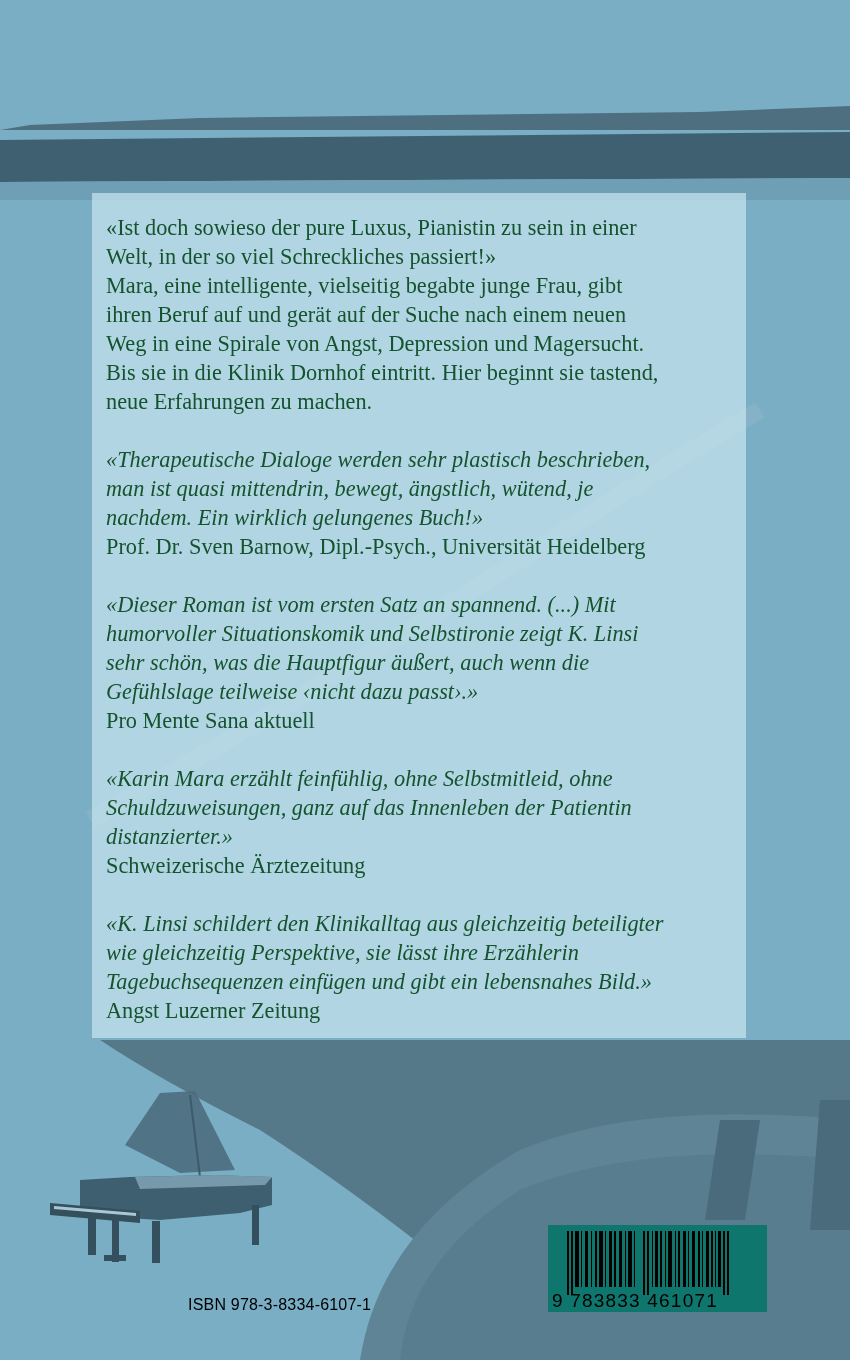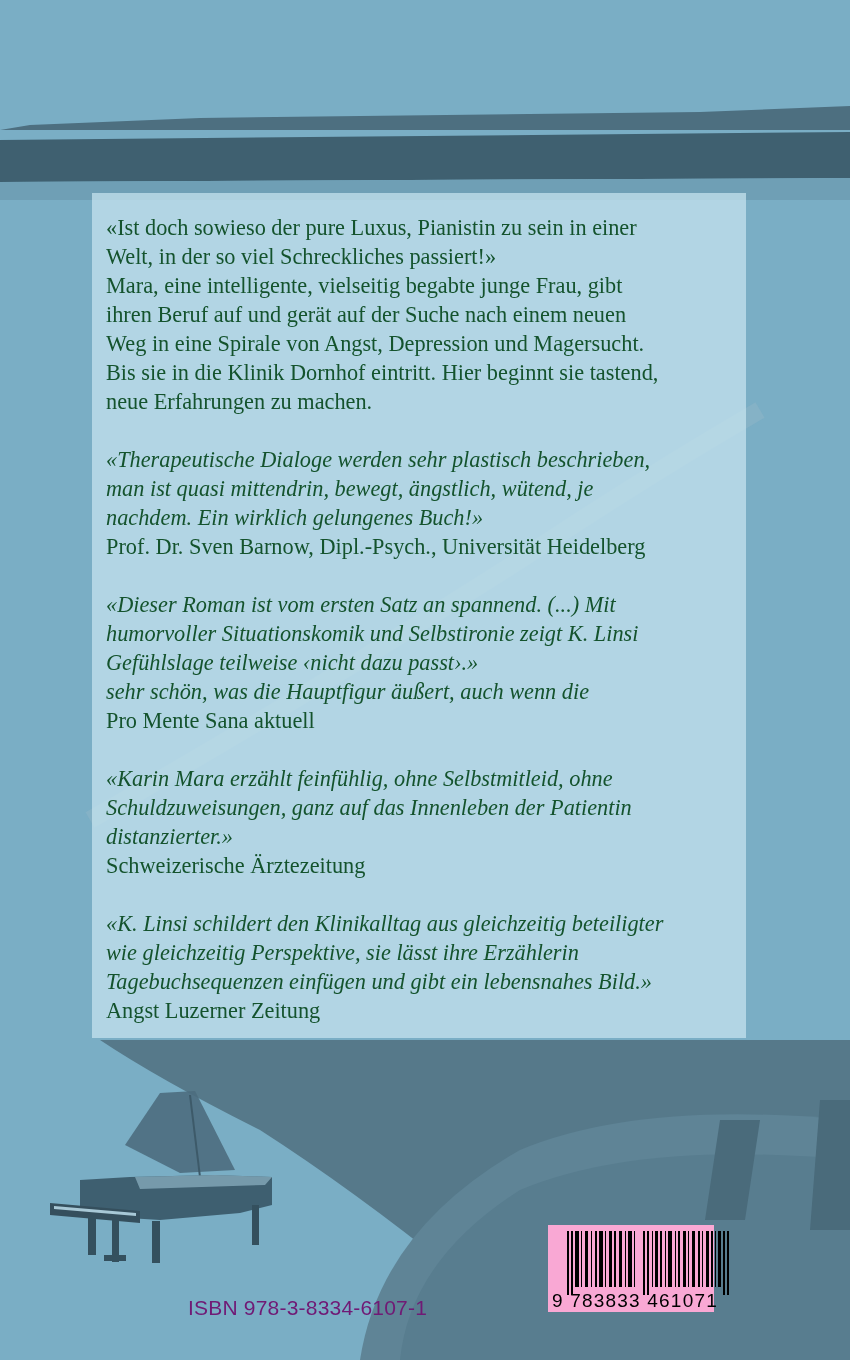--- a/index.html
+++ b/index.html
@@ -16,26 +16,26 @@
       box-sizing: border-box; padding: 20px 14px 0 14px;
       color: #14532d; font-size: 22.3px; line-height: 29px;
     }
     .para { margin: 0 0 29px 0; }
     .quote { font-style: italic; display: block; }
     .source { font-style: normal; display: block; }
     .intro-line { display: block; }
     .piano { position: absolute; left: 40px; top: 1085px; width: 240px; height: 180px; }
     .isbn {
       position: absolute; left: 188px; top: 1296px;
-      font-family: "Liberation Sans", sans-serif; font-size: 21px; color: #701a75;
+      font-family: "Liberation Sans", sans-serif; font-size: 16px; color: #000000;
       letter-spacing: 0.2px;
     }
     .barcode {
-      position: absolute; left: 548px; top: 1225px; width: 166px; height: 87px;
-      background: #f9a8d4; box-sizing: border-box;
+      position: absolute; left: 548px; top: 1225px; width: 219px; height: 87px;
+      background: #0f766e; box-sizing: border-box;
     }
     .barcode svg { position: absolute; left: 0; top: 0; }
     .barcode-digits {
       position: absolute; left: 4px; bottom: 1px; width: 190px;
       font-family: "Liberation Sans", sans-serif; font-size: 19px; color: #000;
       letter-spacing: 1.2px; line-height: 20px; background: transparent;
     }
   </style>
 </head>
 <body>
@@ -72,22 +72,22 @@
   <div class="para">
     <span class="quote">«Therapeutische Dialoge werden sehr plastisch beschrieben,</span>
     <span class="quote">man ist quasi mittendrin, bewegt, ängstlich, wütend, je</span>
     <span class="quote">nachdem. Ein wirklich gelungenes Buch!»</span>
     <span class="source">Prof. Dr. Sven Barnow, Dipl.-Psych., Universität Heidelberg</span>
   </div>
 
   <div class="para">
     <span class="quote">«Dieser Roman ist vom ersten Satz an spannend. (...) Mit</span>
     <span class="quote">humorvoller Situationskomik und Selbstironie zeigt K. Linsi</span>
+    <span class="quote">sehr schön, was die Hauptfigur äußert, auch wenn die</span>
     <span class="quote">Gefühlslage teilweise ‹nicht dazu passt›.»</span>
-    <span class="quote">sehr schön, was die Hauptfigur äußert, auch wenn die</span>
     <span class="source">Pro Mente Sana aktuell</span>
   </div>
 
   <div class="para">
     <span class="quote">«Karin Mara erzählt feinfühlig, ohne Selbstmitleid, ohne</span>
     <span class="quote">Schuldzuweisungen, ganz auf das Innenleben der Patientin</span>
     <span class="quote">distanzierter.»</span>
     <span class="source">Schweizerische Ärztezeitung</span>
   </div>
 

